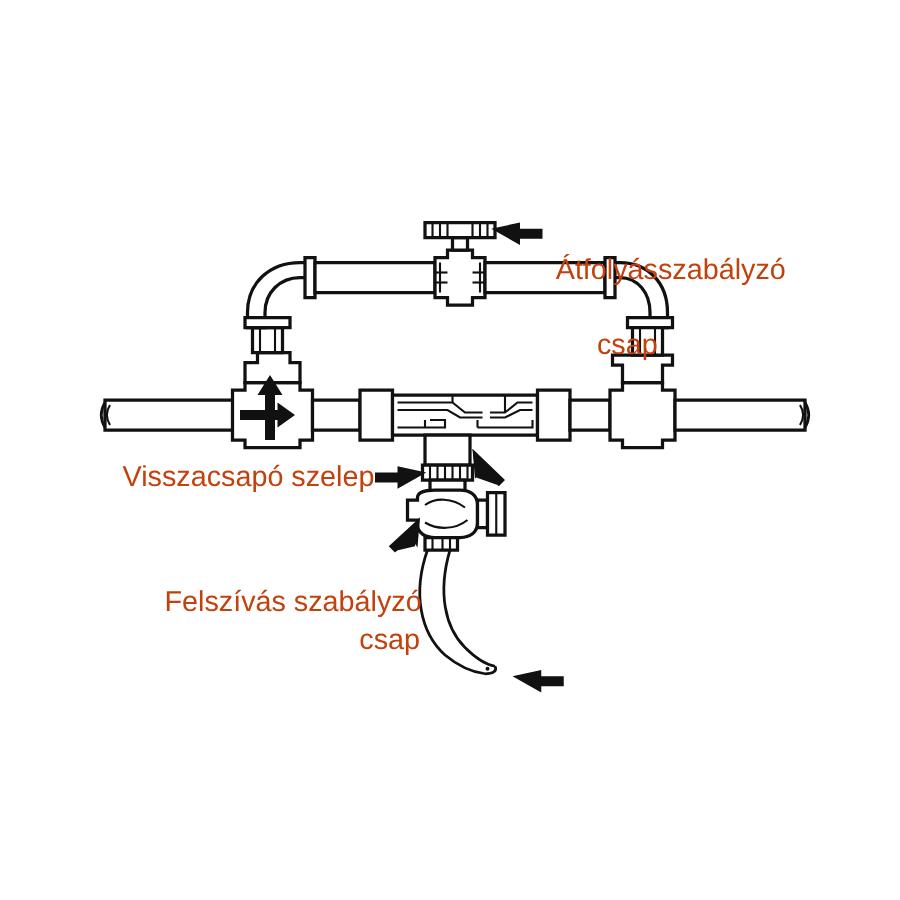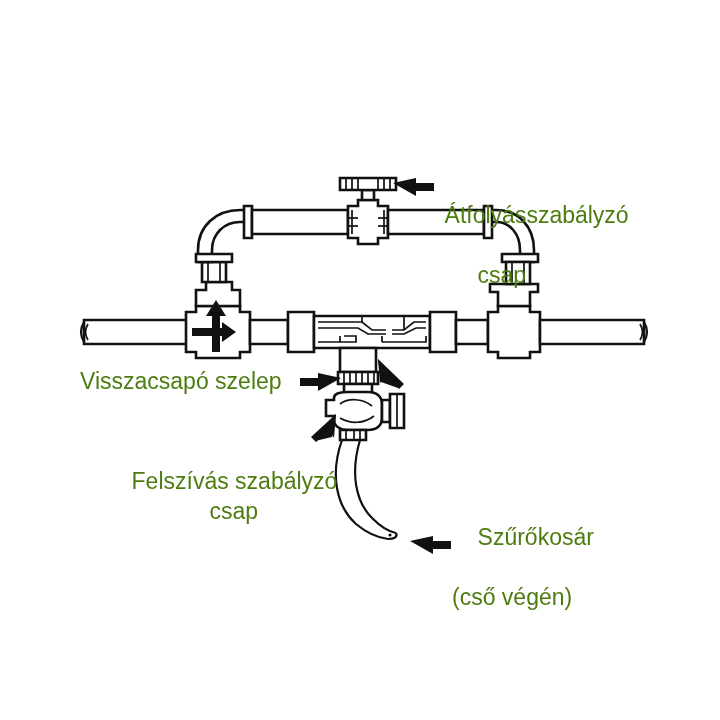--- a/index.html
+++ b/index.html
@@ -16,46 +16,46 @@
     width:720px;height:720px;
   }
   #diagram{
     position:absolute;
     left:0;top:0;
     width:720px;height:720px;
     display:block;
   }
   .lbl{
     position:absolute;
-    color:#4d7c0f;
+    color:#c2410c;
     font-family:"Liberation Sans", sans-serif;
     font-size:23px;
     line-height:30px;
     white-space:pre;
     letter-spacing:0px;
   }
   #label-flow-valve{
     left:419px; top:170px;
     text-align:left;
   }
   #label-flow-valve .l2{
     display:block;
     text-align:center;
     padding-right:44px;
   }
   #label-check-valve{
-    left:80px; top:366px;
+    left:98px; top:366px;
   }
   #label-venturi{
     left:409px; top:366px;
   }
   #label-suction-valve{
     left:106px; top:436px;
     width:230px;
-    text-align:center;
+    text-align:right;
   }
   #label-strainer{
     left:452px; top:492px;
     text-align:left;
   }
   #label-strainer .l2{display:block;}
 </style>
 </head>
 <body>
 
@@ -274,18 +274,14 @@
   </div>
 
   <div class="lbl" id="label-check-valve">Visszacsapó szelep</div>
 
 
   <div class="lbl" id="label-suction-valve">
     <span>Felszívás szabályzó</span>
     <span class="l2">csap</span>
   </div>
 
-  <div class="lbl" id="label-strainer">
-    <span>Szűrőkosár</span>
-    <span class="l2">(cső végén)</span>
-  </div>
 
 </div>
 
 </body></html>

